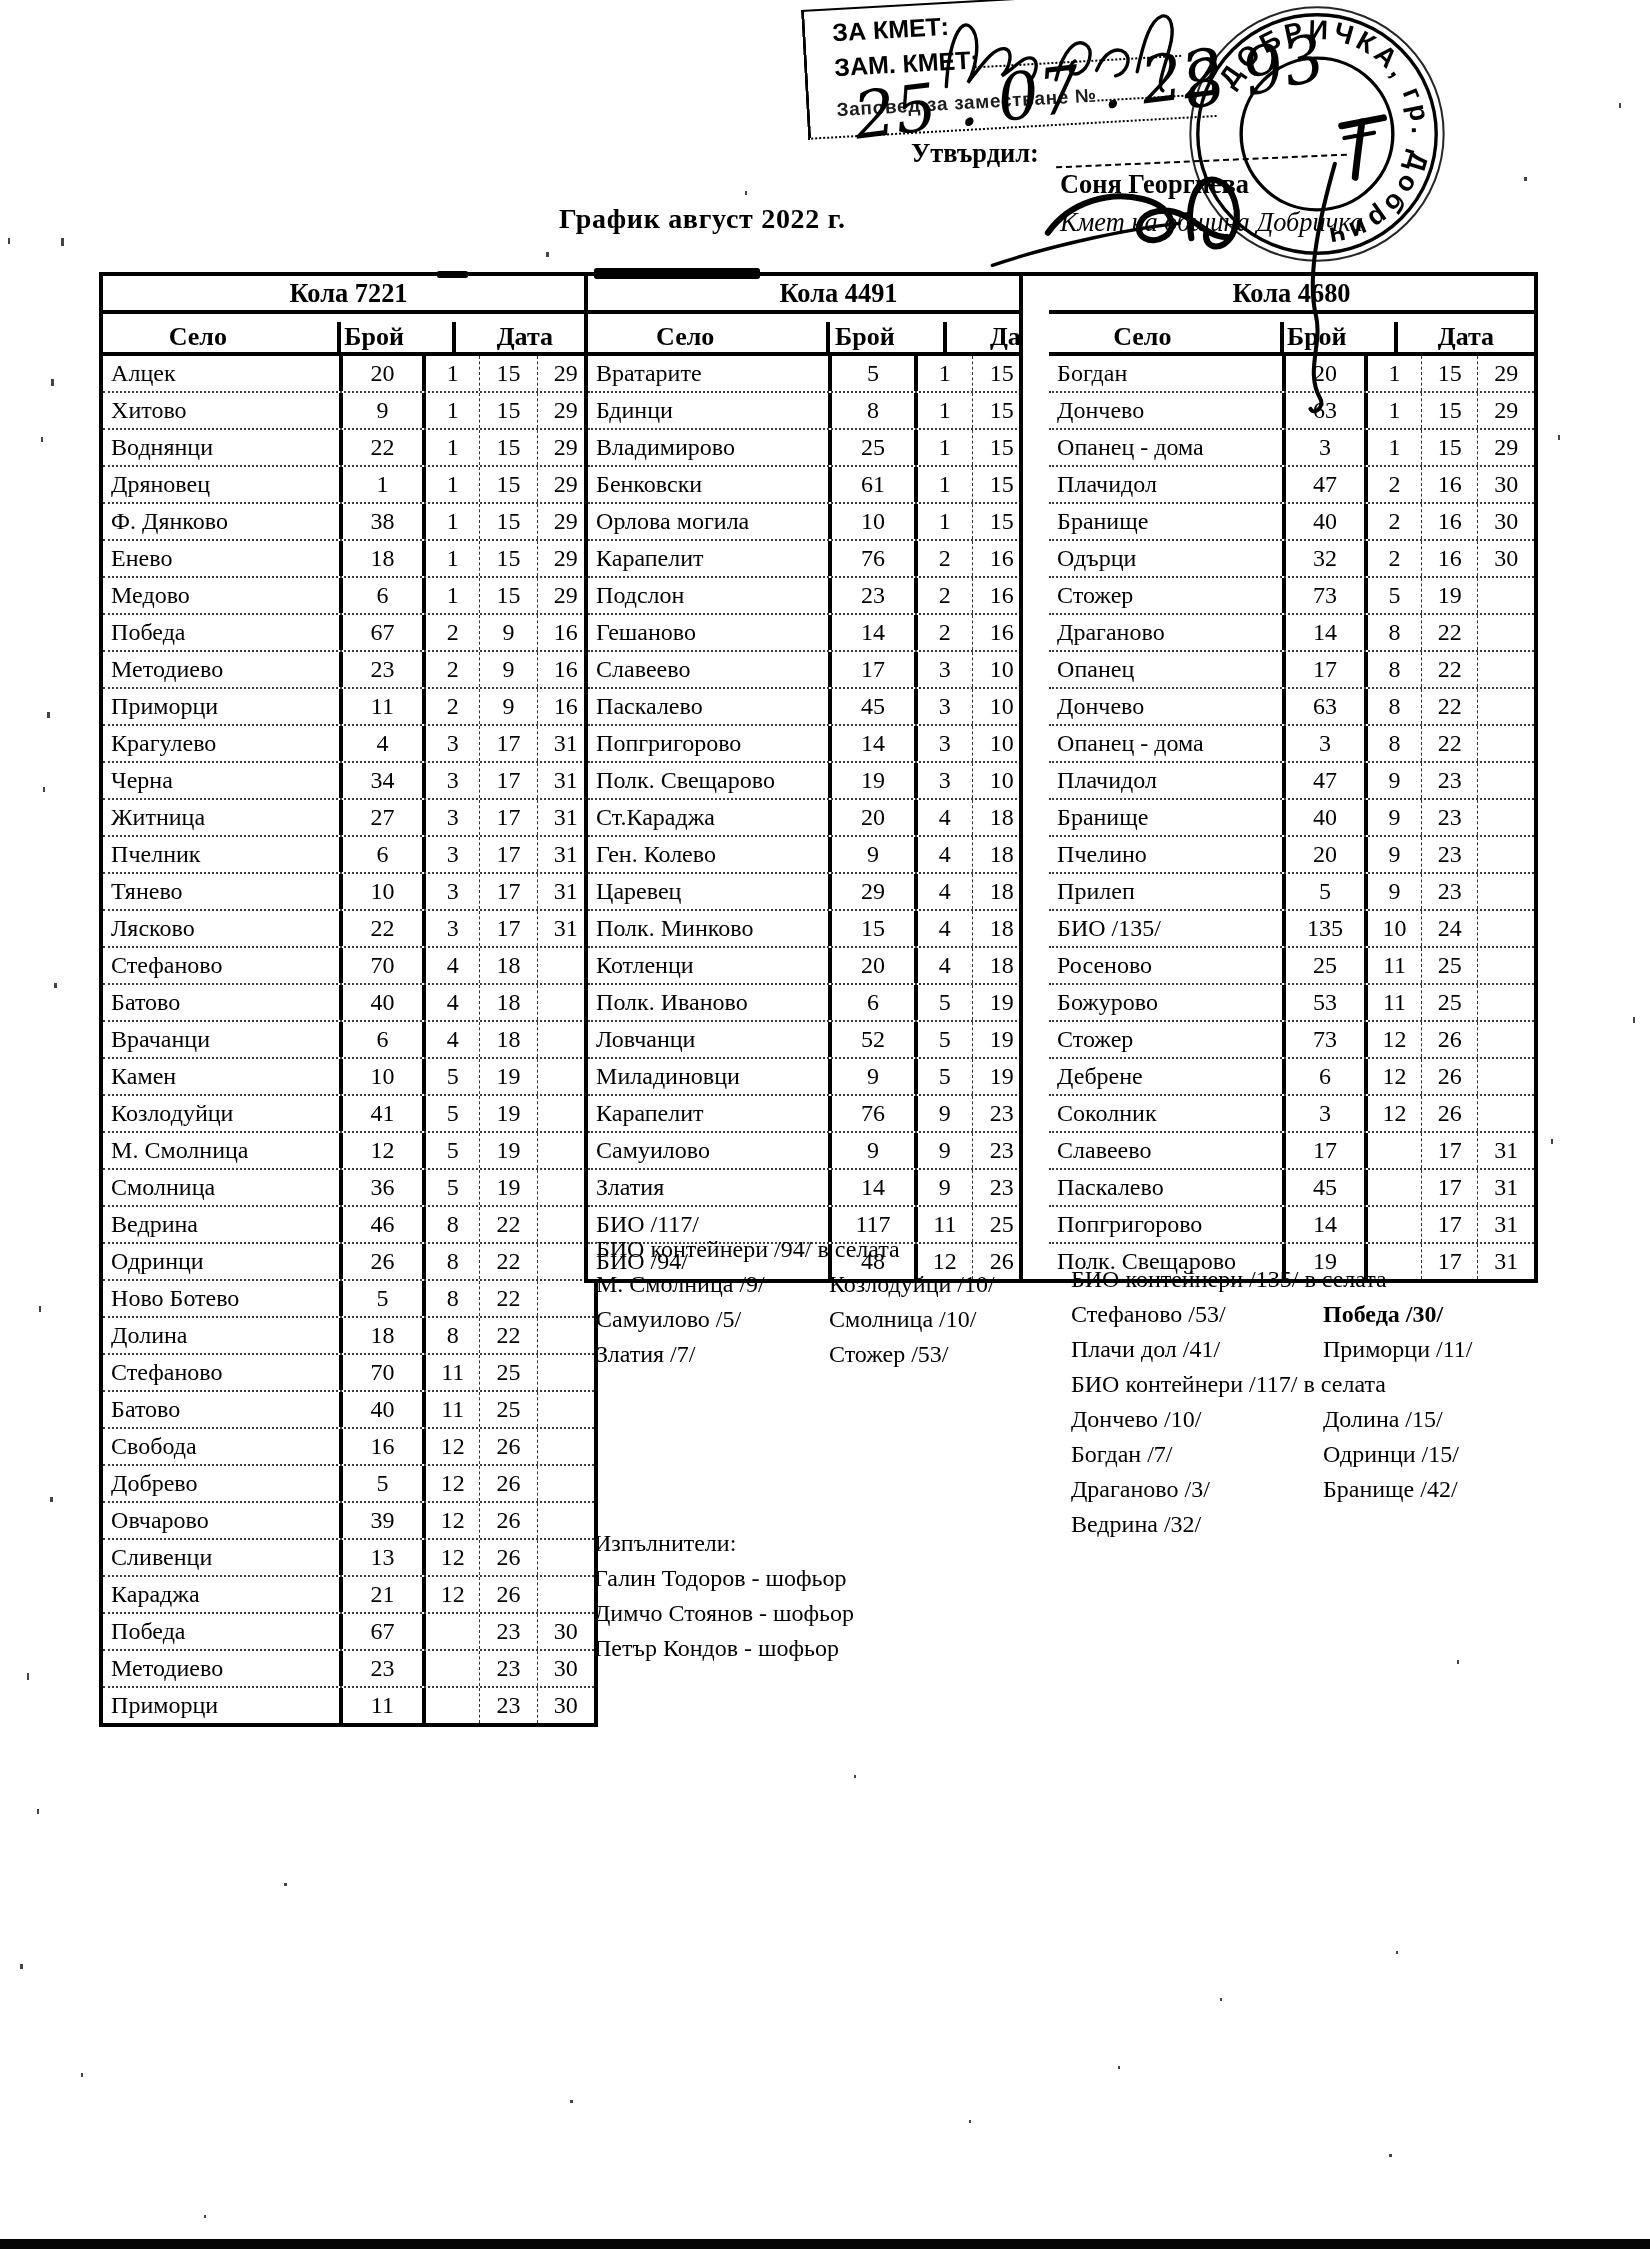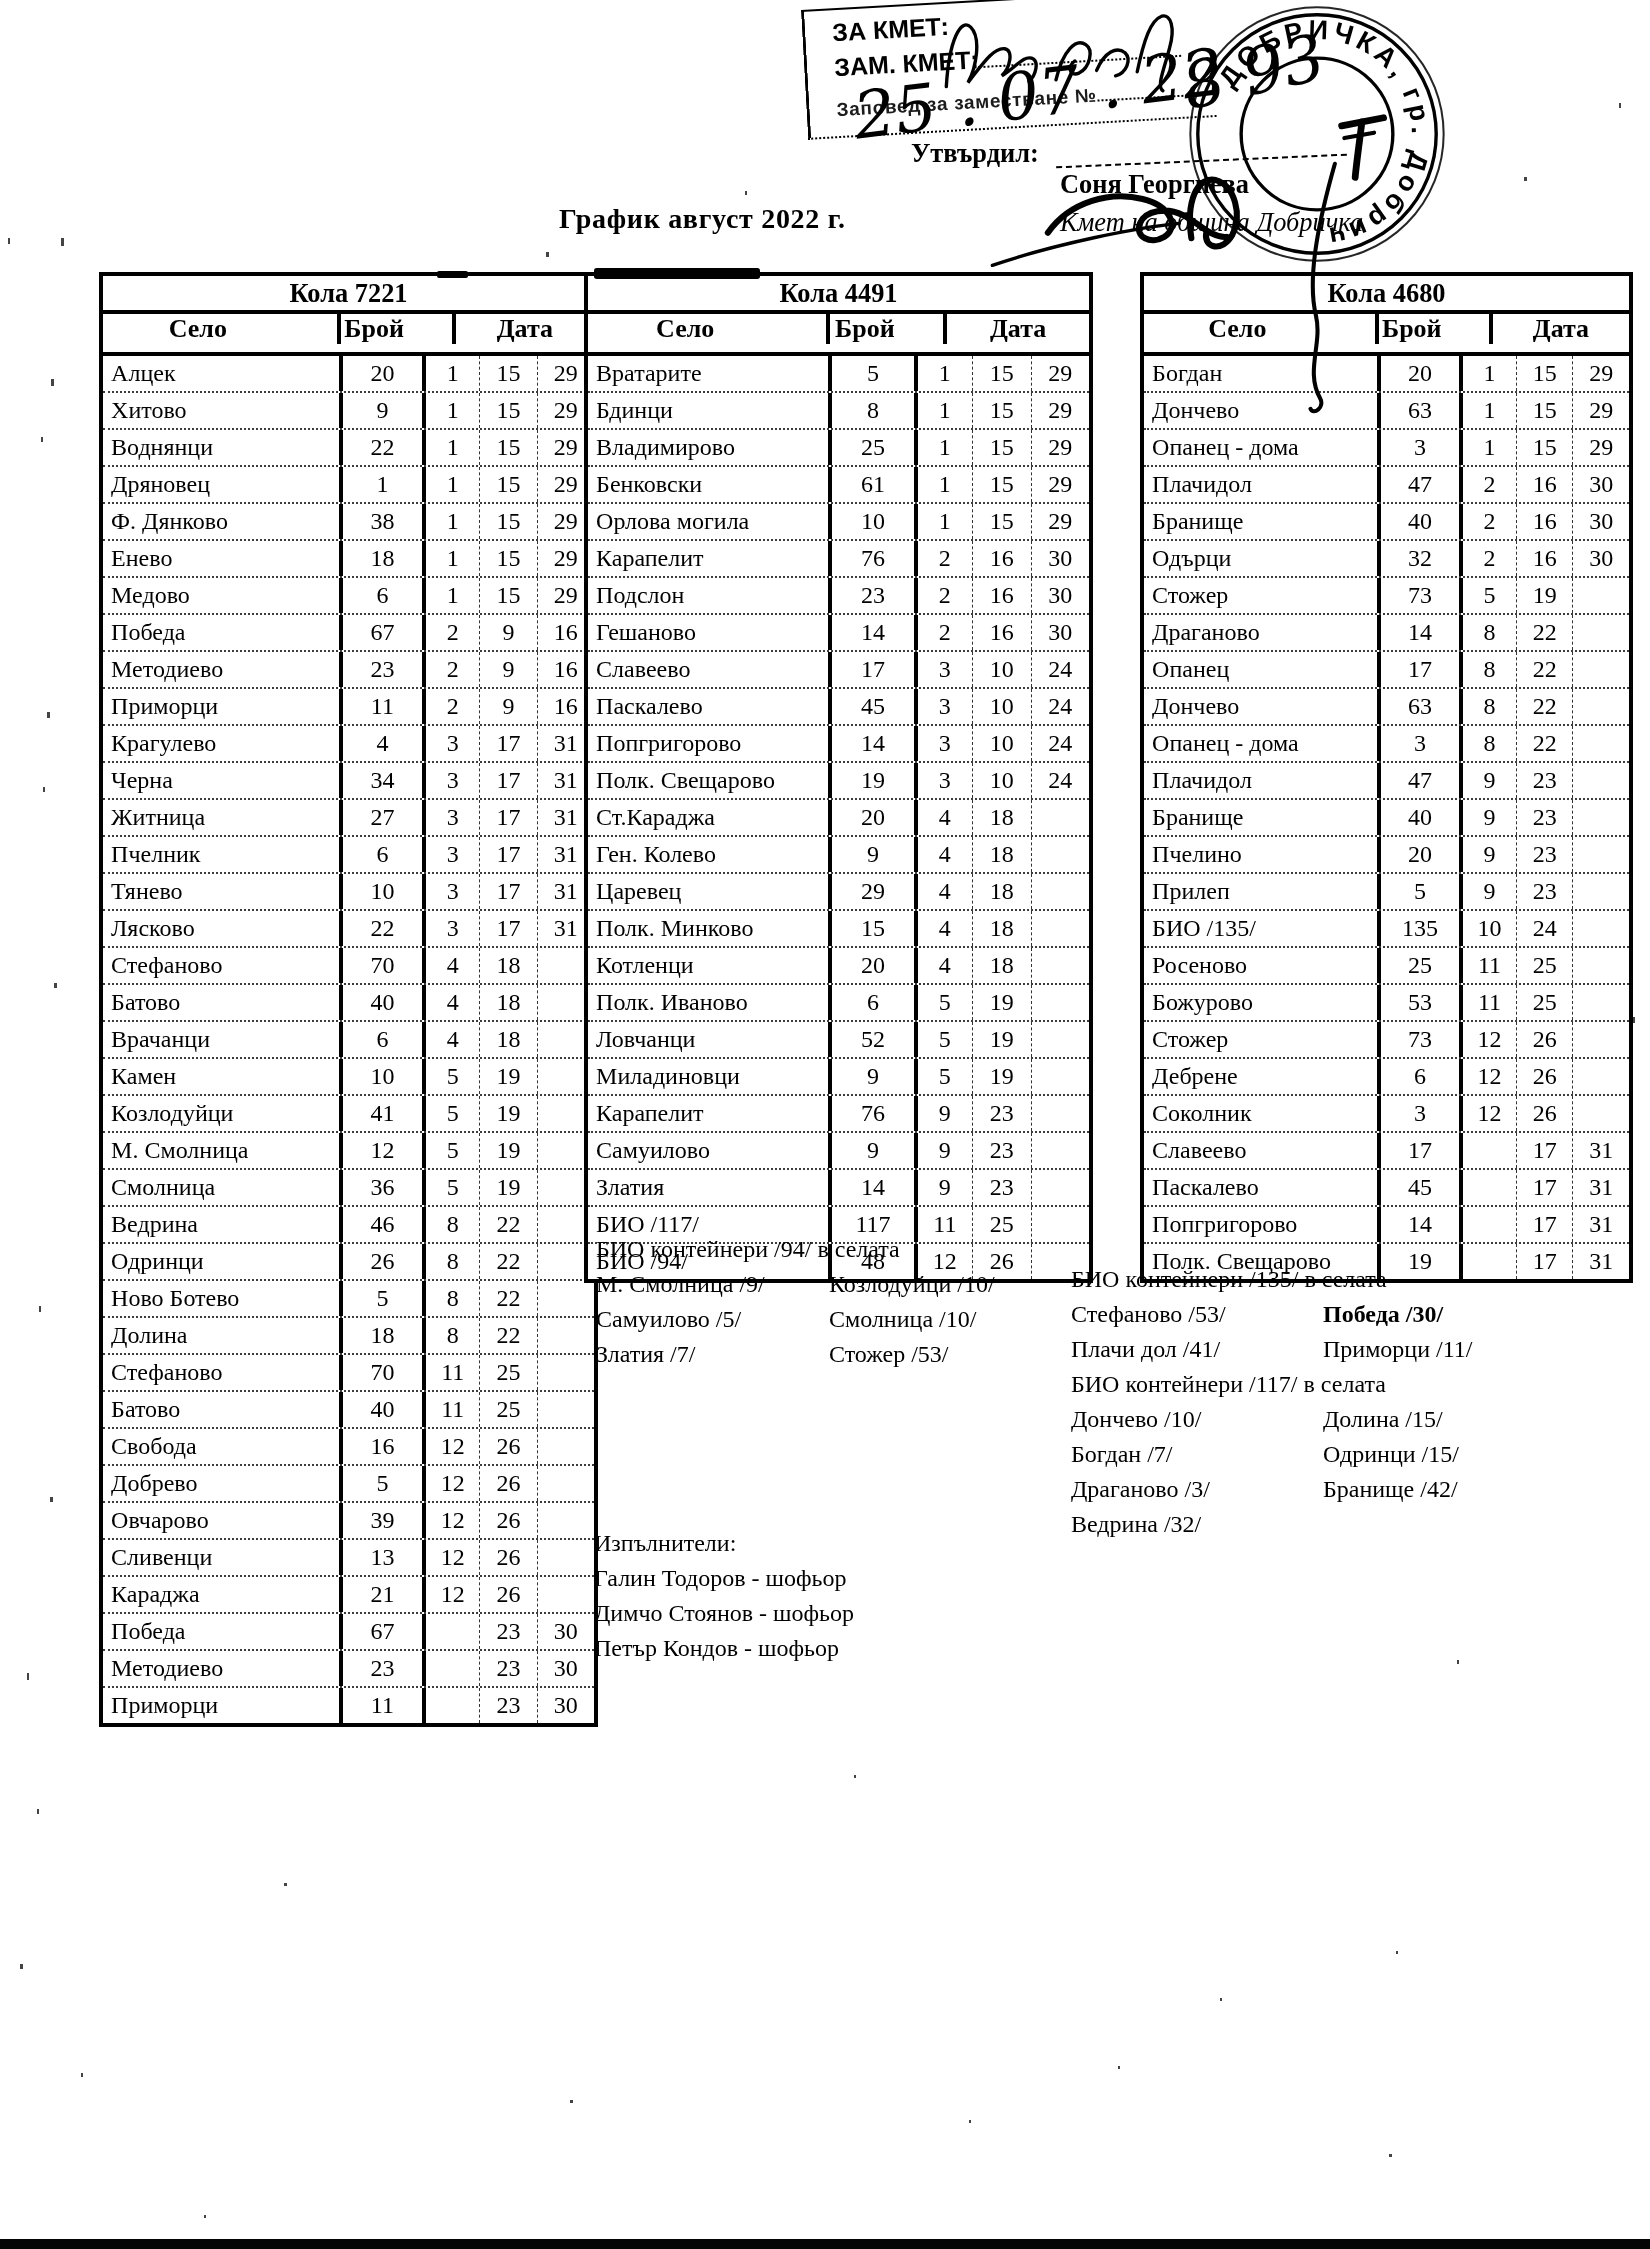--- a/index.html
+++ b/index.html
@@ -28,21 +28,21 @@
   .seal{left:1168px;top:-15px;z-index:20;}
 
   
   .hand{left:0;top:0;z-index:60;pointer-events:none;}
   .hand text{font-family:"DejaVu Serif","Liberation Serif",serif;font-style:italic;fill:#000;}
 
   
   .section{position:absolute;border:4.7px solid #000;background:#fff;z-index:15;}
   .vrow{height:34px;border-bottom:4.1px solid #000;display:flex;align-items:center;justify-content:center;
         font-weight:bold;font-size:26.4px;}
-  .chead{display:flex;height:38px;border-bottom:4.1px solid #000;font-weight:bold;font-size:26px;align-items:flex-start;gap:44px;}
+  .chead{display:flex;height:38px;border-bottom:4.1px solid #000;font-weight:bold;font-size:26px;align-items:flex-end;gap:44px;}
   .hc{display:flex;align-items:center;justify-content:center;}
   .h-selo{width:48%;}
   .h-broy{width:17%;border-left:4.1px solid #000;}
   .h-data{width:35%;border-left:4.1px solid #000;}
   .trow{display:flex;height:35px;border-top:2px dotted #3c3c3c;}
   .trow:first-child{border-top:none;}
   .cell{display:flex;align-items:center;font-size:24px;}
   .c-selo{width:48%;padding-left:8.1px;box-sizing:border-box;}
   .c-broy{width:17%;border-left:4.1px solid #000;justify-content:center;box-sizing:border-box;}
   .c-d1{width:11.67%;border-left:4.1px solid #000;justify-content:center;box-sizing:border-box;}
@@ -536,21 +536,21 @@
         <div class="trow">
           <div class="cell c-selo">БИО /94/</div>
           <div class="cell c-broy">48</div>
           <div class="cell c-d1">12</div>
           <div class="cell c-d2">26</div>
           <div class="cell c-d3"></div>
         </div>
       </div>
   </div>
 
-  <div class="section" style="left:1140px;top:272px;width:485px;">
+  <div class="section" style="left:1019px;top:272px;width:485px;padding-left:26px;">
     <div class="vrow">Кола 4680</div>
     <div class="chead">
       <div class="hc h-selo">Село</div>
       <div class="hc h-broy">Брой</div>
       <div class="hc h-data">Дата</div>
     </div>
     <div>
         <div class="trow">
           <div class="cell c-selo">Богдан</div>
           <div class="cell c-broy">20</div>

